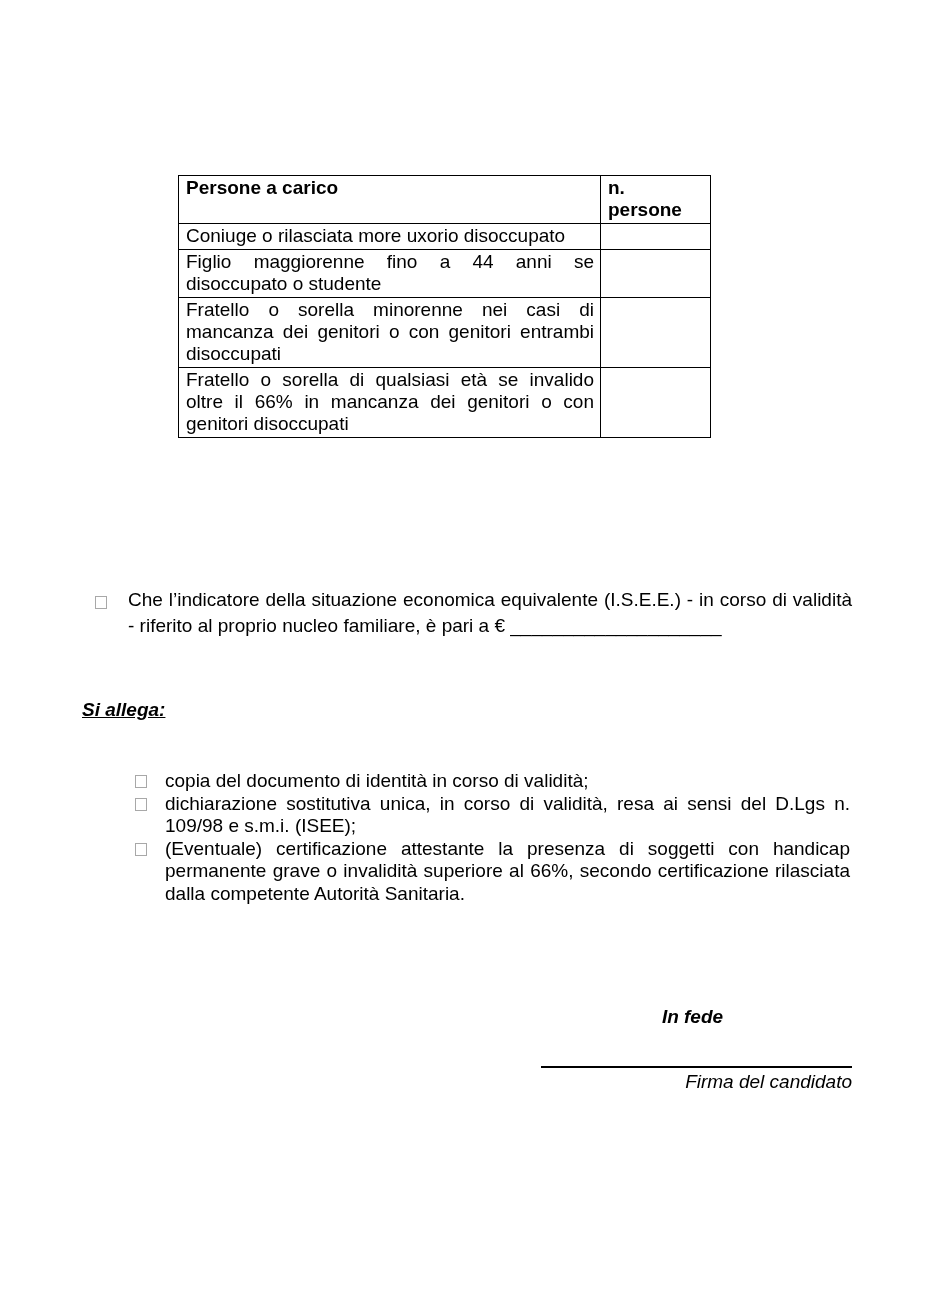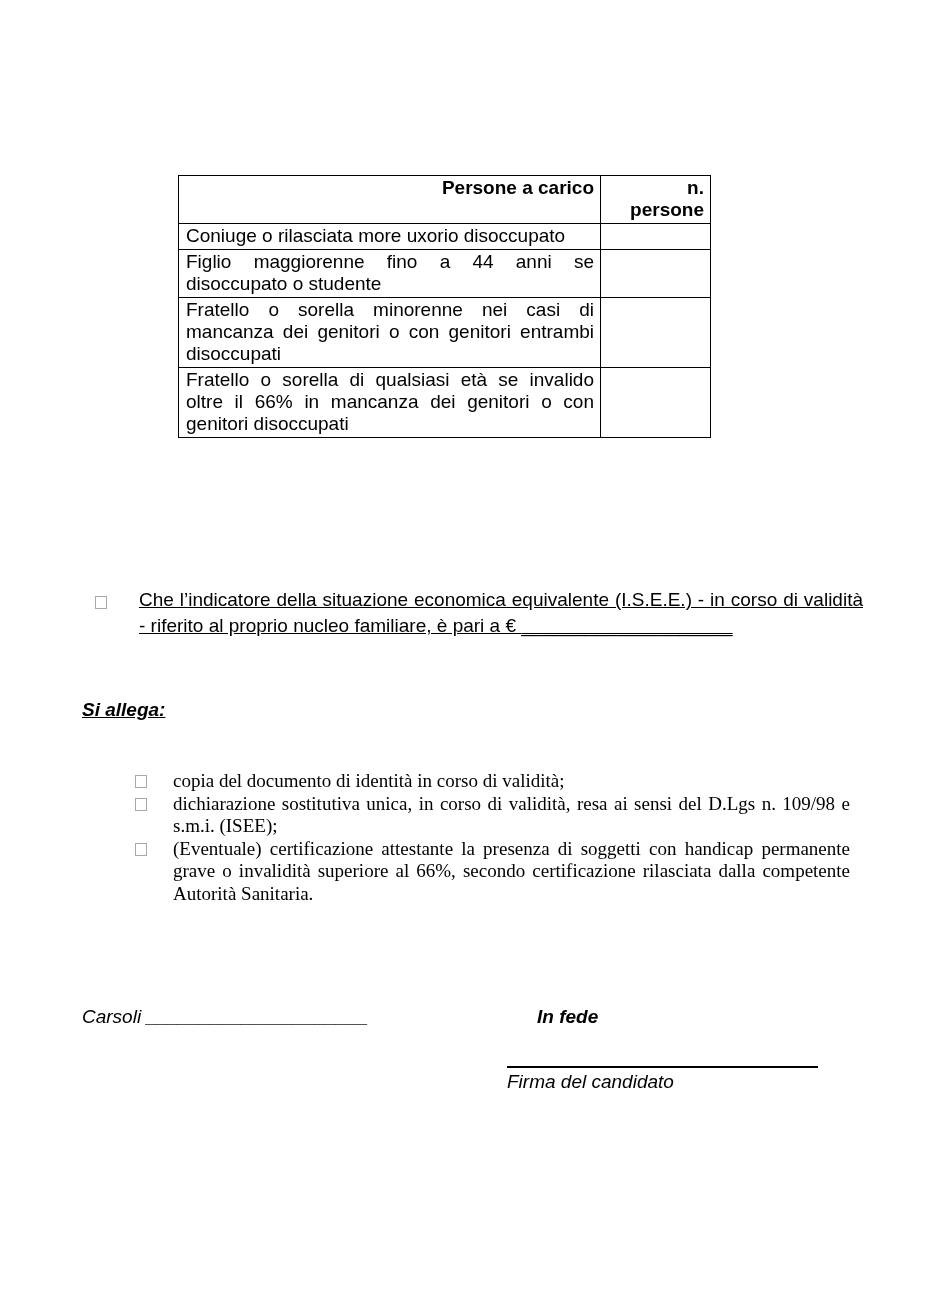--- a/index.html
+++ b/index.html
@@ -24,21 +24,21 @@
   }
   table.persone th, table.persone td {
     border: 1.5px solid #000000;
     padding: 1px 6px 2px 7px;
     font-size: 19px;
     line-height: 22px;
     vertical-align: top;
   }
   table.persone th {
     font-weight: bold;
-    text-align: right;
+    text-align: left;
   }
   table.persone td.lbl { text-align: justify; }
   table.persone td.val { background: #ffffff; }
 
   
   .cb {
     display: inline-block;
     width: 12px;
     height: 13px;
     border: 1.5px solid #a8a8a8;
@@ -49,21 +49,21 @@
   
   .isee {
     position: absolute;
     left: 95px;
     top: 587px;
     width: 760px;
     font-size: 19px;
     line-height: 26px;
   }
   .isee .cb { position: absolute; left: 0; top: 9px; }
-  .isee-text { margin-left: 44px; width: 724px; text-decoration: underline; }
+  .isee-text { margin-left: 33px; width: 724px; }
   .isee-line1 { white-space: nowrap; text-align: justify; text-align-last: justify; }
 
   
   .si-allega {
     position: absolute;
     left: 82px;
     top: 699px;
     font-size: 19px;
     font-weight: bold;
     font-style: italic;
@@ -75,51 +75,51 @@
     position: absolute;
     left: 135px;
     top: 770px;
     width: 715px;
     margin: 0;
     padding: 0;
     list-style: none;
   }
   ul.attachments li {
     position: relative;
-    padding-left: 38px;
+    padding-left: 30px;
     font-size: 19px;
     line-height: 22.5px;
     text-align: justify;
-    font-family: Liberation Serif, serif;
   }
   ul.attachments li .cb { position: absolute; left: 0; top: 5px; }
 
   
   .place-line {
     position: absolute;
     left: 82px;
     top: 1006px;
     font-size: 19px;
     font-style: italic;
   }
   .in-fede {
     position: absolute;
     left: 537px;
     top: 1006px;
     width: 311px;
+    text-align: center;
     font-size: 19px;
     font-weight: bold;
     font-style: italic;
   }
   .sig-block {
     position: absolute;
-    left: 507px;
+    left: 541px;
     top: 1066px;
     width: 311px;
-    text-align: left;
+    text-align: right;
   }
   .sig-line { height: 0; border-top: 2px solid #000000; }
   .sig-caption { font-size: 19px; font-style: italic; margin-top: 3px; }
 
   .blank { white-space: nowrap; text-align: center; }
 </style>
 </head>
 <body>
 
 <div class="page">
@@ -171,21 +171,20 @@
     <li>
       <span class="cb"></span>
       <span>dichiarazione sostitutiva unica, in corso di validità, resa ai sensi del D.Lgs n. 109/98 e s.m.i. (ISEE);</span>
     </li>
     <li>
       <span class="cb"></span>
       <span>(Eventuale) certificazione attestante la presenza di soggetti con handicap permanente grave o invalidità superiore al 66%, secondo certificazione rilasciata dalla competente Autorità Sanitaria.</span>
     </li>
   </ul>
 
-  <div class="place-line"><span>Carsoli </span><span class="blank">_____________________</span></div>
 
   <div class="in-fede">In fede</div>
 
   <div class="sig-block">
     <div class="sig-line"></div>
     <div class="sig-caption">Firma del candidato</div>
   </div>
 
 </div>
 

